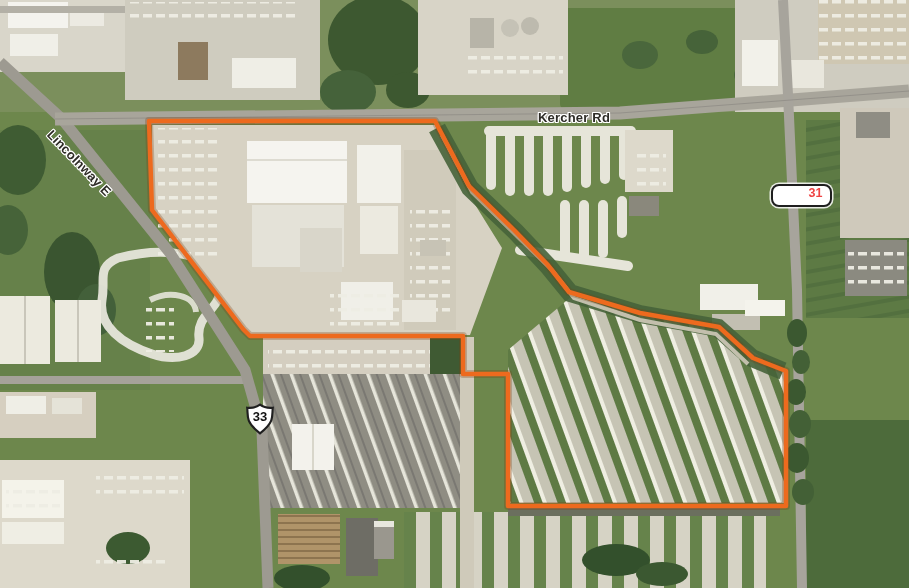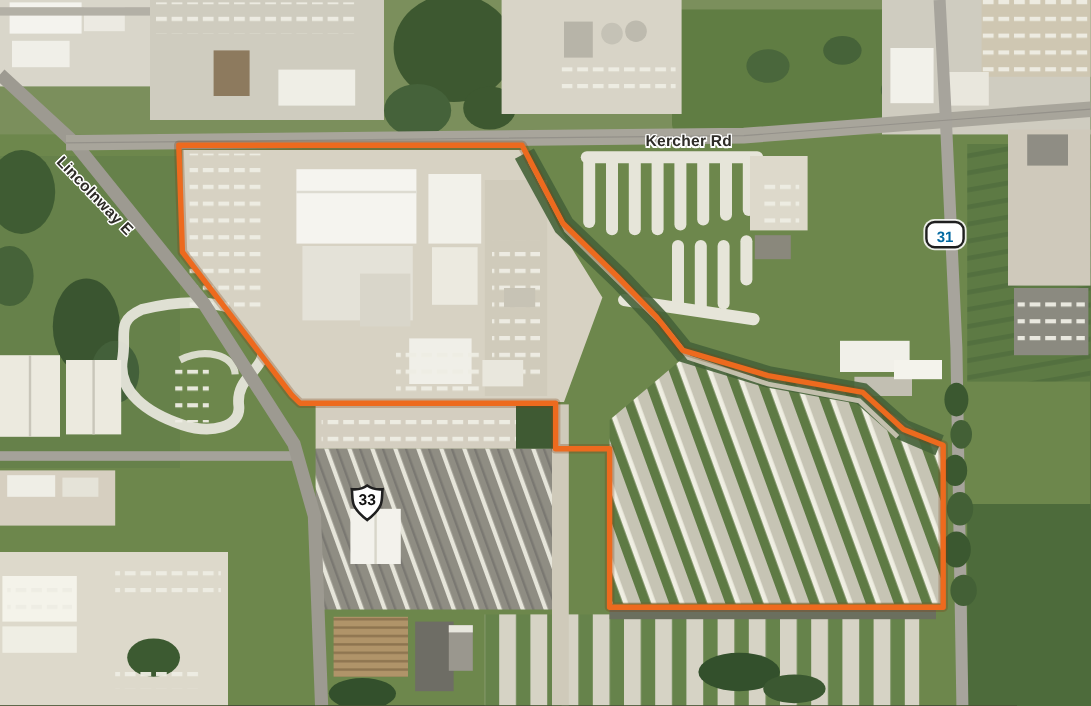--- a/index.html
+++ b/index.html
@@ -13,24 +13,24 @@
     letter-spacing:.2px;white-space:nowrap;
     text-shadow:-1px -1px 0 #fff,1px -1px 0 #fff,-1px 1px 0 #fff,1px 1px 0 #fff,
                 0 -1px 0 #fff,0 1px 0 #fff,-1px 0 0 #fff,1px 0 0 #fff;
   }
   .lbl-kercher{left:538px;top:110px;text-align:right;}
   .lbl-lincolnway{left:55px;top:127px;transform:rotate(46deg);transform-origin:0 0;}
   .shield-31{
     position:absolute;left:771px;top:184px;width:29px;height:19px;
     background:#fff;border:2.5px solid #1f1f1f;border-radius:8px;
     box-shadow:0 0 0 1.5px rgba(255,255,255,.85);
-    display:flex;align-items:flex-end;justify-content:center;
-    font-weight:bold;font-size:12.5px;color:#0369a1;
-  }
-  .shield-33{position:absolute;left:245px;top:403px;width:30px;height:32px;margin-left:46px;}
+    display:flex;align-items:flex-start;justify-content:center;
+    font-weight:bold;font-size:12.5px;color:#ef4444;padding-left:28px;
+  }
+  .shield-33{position:absolute;left:245px;top:403px;width:30px;height:32px;}
   .shield-33 svg{position:absolute;left:0;top:0;width:30px;height:32px;}
   .shield-33 .num{
     position:absolute;left:0;top:6px;width:30px;text-align:center;
     font-weight:bold;font-size:13px;color:#111;
   }
   .boundary-under{fill:none;stroke:#7a3c10;stroke-opacity:.28;stroke-width:8;stroke-linejoin:round;}
   .boundary-main{fill:none;stroke:#ED6A1E;stroke-width:4.5;stroke-linejoin:round;stroke-linecap:round;}
 </style>
 </head>
 <body>

